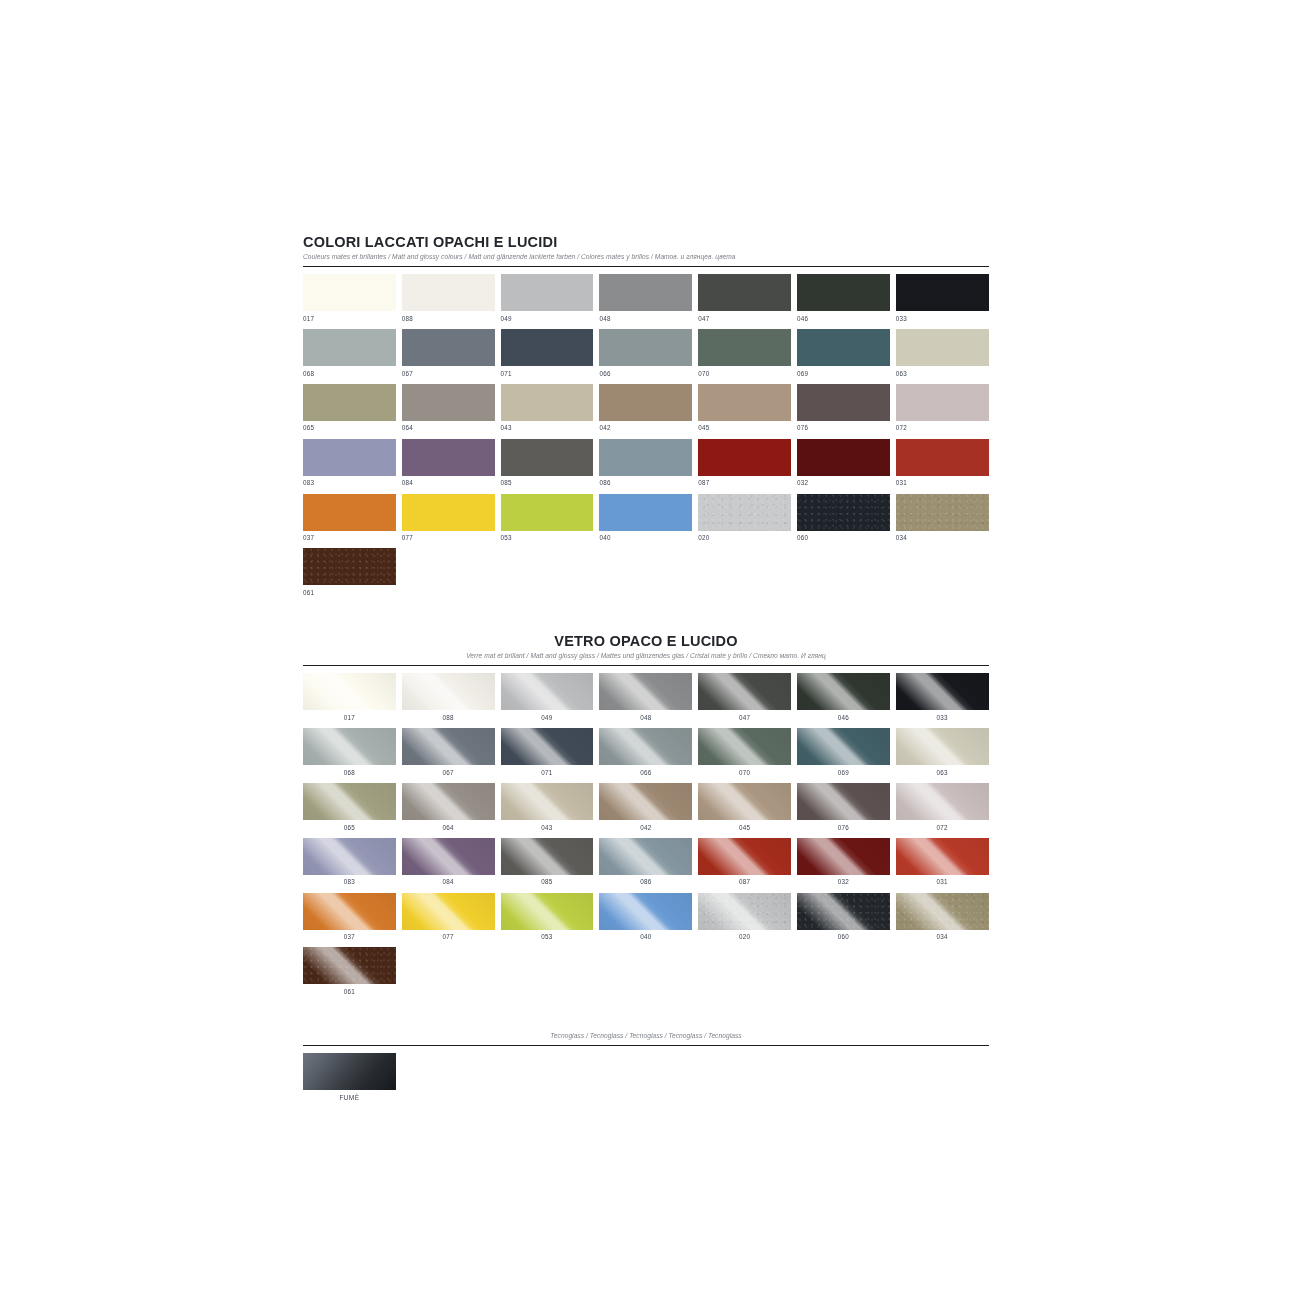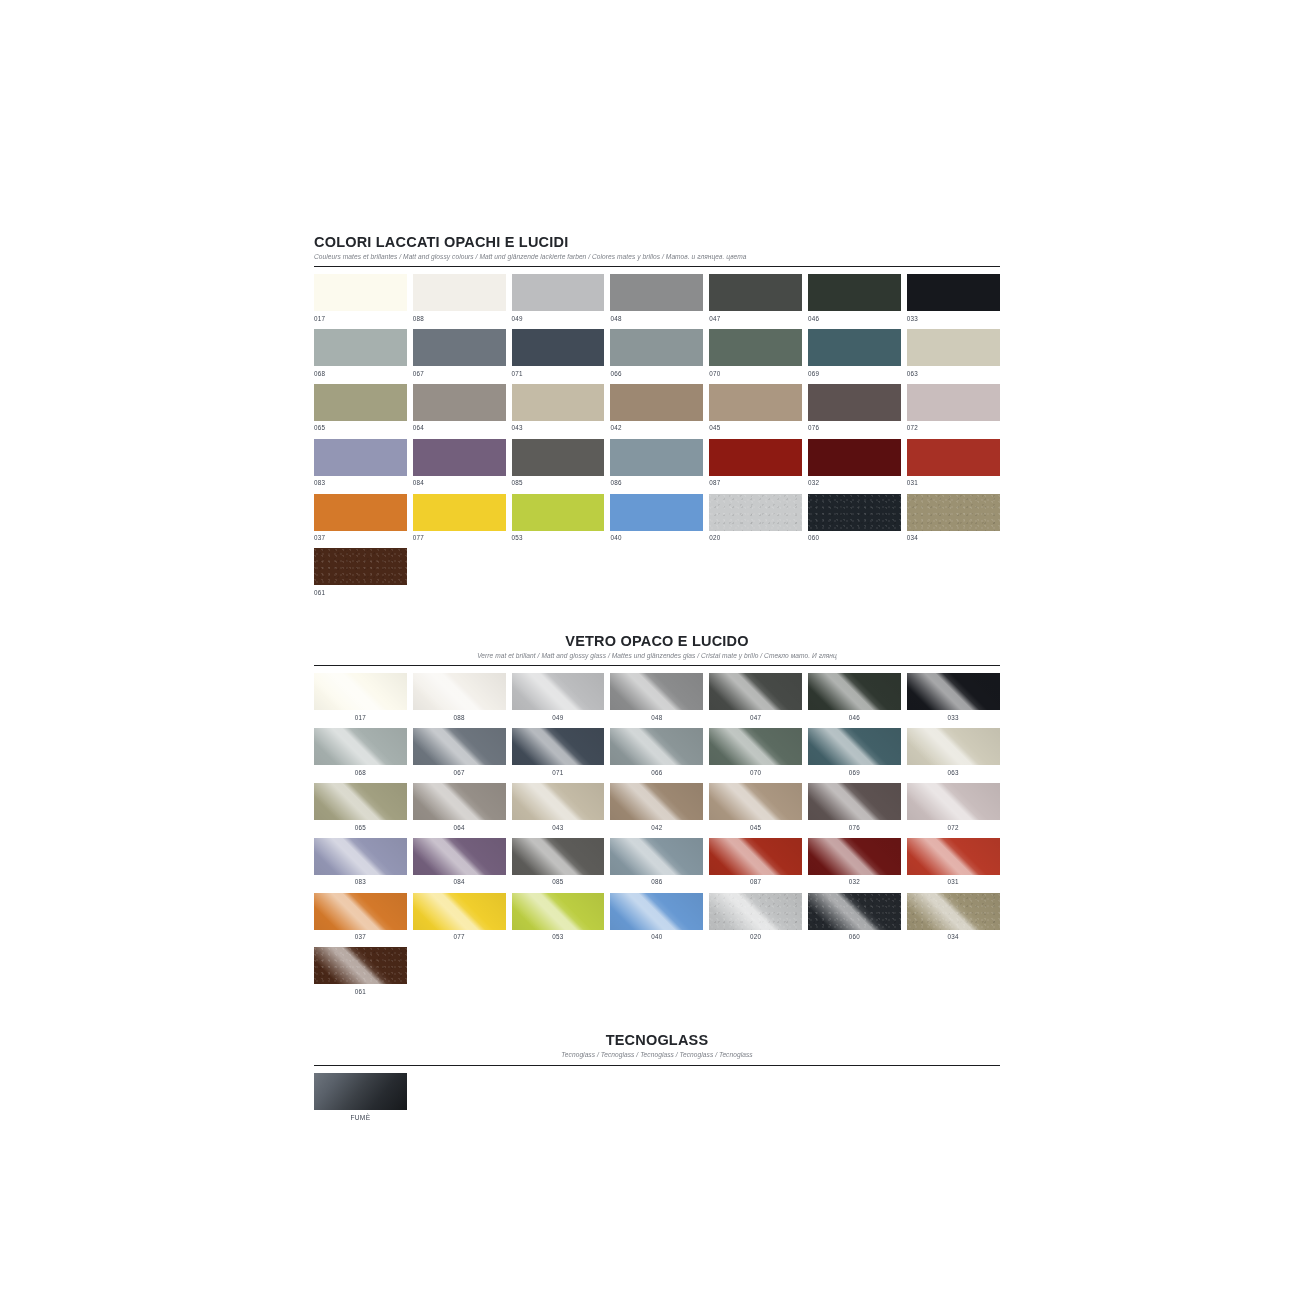--- a/index.html
+++ b/index.html
@@ -10,21 +10,21 @@
     -webkit-font-smoothing:antialiased;
     overflow:hidden;
   }
   #page{
     position:relative;
     width:1300px;height:1300px;
     background:#fff;
   }
   .sheet{
     position:absolute;
-    left:314px;
+    left:303px;
     top:234px;
     width:686px;
   }
   
   .section{ margin-bottom:0; }
   .section + .section{ margin-top:30px;text-align:center; }
   .sec-head{ margin:0; }
   .sec-title{
     font-size:14.5px;
     letter-spacing:0.2px;
@@ -646,21 +646,20 @@
               <div class="gl2"></div>
               <div class="gl"></div>
             </div>
             <div class="code">061</div>
           </div>
         </div>
     </div>
 
     <div class="section">
       <div class="sec-head">
-        <div class="sec-title">TECNOGLASS</div>
         <div class="sec-sub">Tecnoglass / Tecnoglass / Tecnoglass / Tecnoglass / Tecnoglass</div>
       </div>
       <div class="sec-rule"></div>
       <div class="grid">
           <div class="cell">
             <div class="tg-chip">
               <div class="sm"></div>
             </div>
             <div class="tg-code">FUMÈ</div>
           </div>

